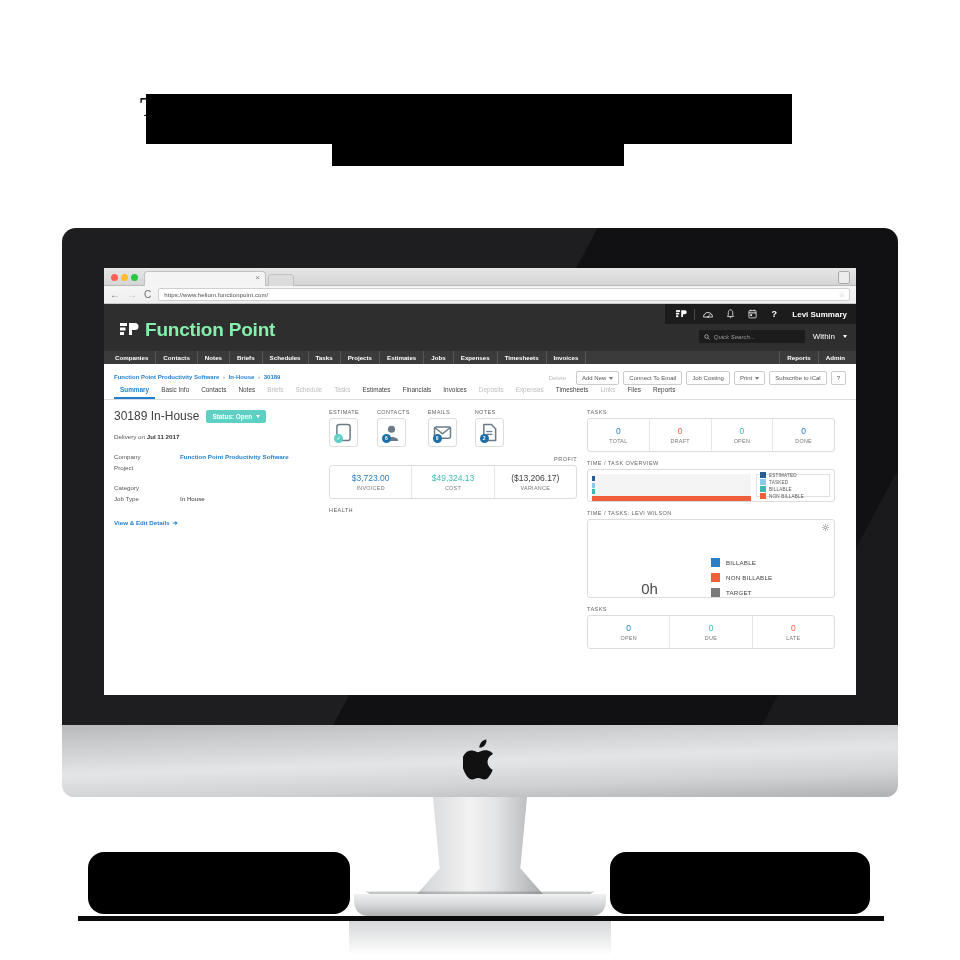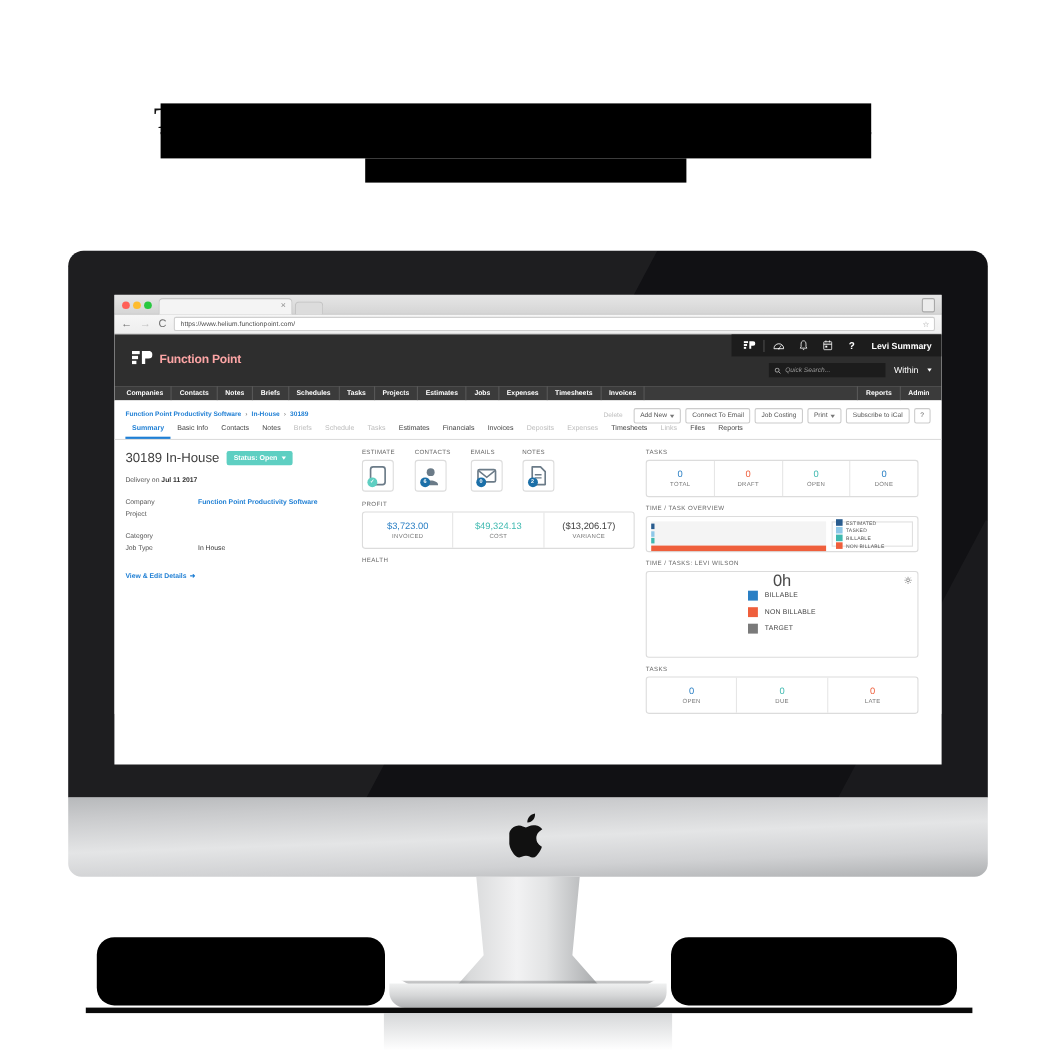--- a/index.html
+++ b/index.html
@@ -132,21 +132,21 @@
     border-radius: 2px; display: flex; align-items: center;
     padding: 0 5px; position: relative;
   }
   #url-text { font-size: 6px; color: #4a4a4a; letter-spacing: .1px; }
   #star-icon { position: absolute; right: 4px; font-size: 7px; color: #9b9b9b; }
 
   
   #app-header { background: #2e2e2e; height: 47px; position: relative; }
   #logo-wrap { position: absolute; left: 16px; top: 15px; display: flex; align-items: center; gap: 6px; }
   #fp-mark { width: 19px; height: 15px; }
-  #brand-name { color: #fca5a5; font-size: 11px; font-weight: 700; letter-spacing: -0.2px; }
+  #brand-name { color: #86efac; font-size: 19px; font-weight: 700; letter-spacing: -0.2px; }
 
   #util-bar {
     position: absolute; right: 0; top: 0; height: 20px;
     background: #1c1c1c; display: flex; align-items: center;
     padding: 0 9px 0 5px; gap: 0;
   }
   .util-icon {
     width: 22px; height: 20px; display: flex; align-items: center; justify-content: center;
     color: #ffffff;
   }
@@ -252,21 +252,21 @@
     flex: 1; display: flex; flex-direction: column; align-items: center; justify-content: center;
     border-right: 1px solid #e6e6e6; gap: 2px;
   }
   .metric-cell:last-child { border-right: none; }
   .metric-val { font-size: 8.5px; font-weight: 400; }
   .metric-sub { font-size: 5.4px; color: #777; letter-spacing: .3px; }
   .v-blue   { color: #2a7fc4; }
   .v-teal   { color: #3fb9b0; }
   .v-dark   { color: #3c3c3c; }
   .v-orange { color: #ef5f3c; }
-  .mt9 { margin-top: 9px; }
+  .mt9 { margin-top: 9px; text-align: right; }
   .mt8 { margin-top: 8px; }
 
   
   #tto-panel {
     border: 1px solid #dcdcdc; border-radius: 3px; background: #fff;
     display: flex; padding: 4px; gap: 5px; height: 33px;
   }
   #bars-area { flex: 1; background: #f4f4f4; position: relative; padding: 2px 0; }
   .bar-row { height: 5px; margin-bottom: 1.5px; }
   .bar { height: 5px; }
@@ -274,21 +274,21 @@
     width: 74px; border: 1px solid #e0e0e0; background: #fff;
     padding: 2px 3px; display: flex; flex-direction: column; justify-content: center; gap: 1px;
   }
   .legend-item { display: flex; align-items: center; gap: 3px; }
   .legend-sw { width: 6px; height: 6px; }
   .legend-tx { font-size: 4.6px; color: #555; letter-spacing: .2px; }
 
   
   #donut-panel {
     border: 1px solid #dcdcdc; border-radius: 3px; background: #fff;
-    height: 79px; position: relative; display: flex; align-items: center; flex-direction: column;
+    height: 79px; position: relative; display: flex; align-items: flex-end;
   }
   #gear-icon { position: absolute; right: 5px; top: 4px; width: 7px; height: 7px; color: #8a8a8a; }
   #donut-hours { width: 50%; text-align: center; font-size: 15px; color: #4a4a4a; }
   #donut-legend { display: flex; flex-direction: column; gap: 6px; }
   .dl-item { display: flex; align-items: center; gap: 6px; }
   .dl-sw { width: 9px; height: 9px; }
   .dl-tx { font-size: 6.2px; color: #444; letter-spacing: .2px; }
 </style>
 </head>
 <body>

